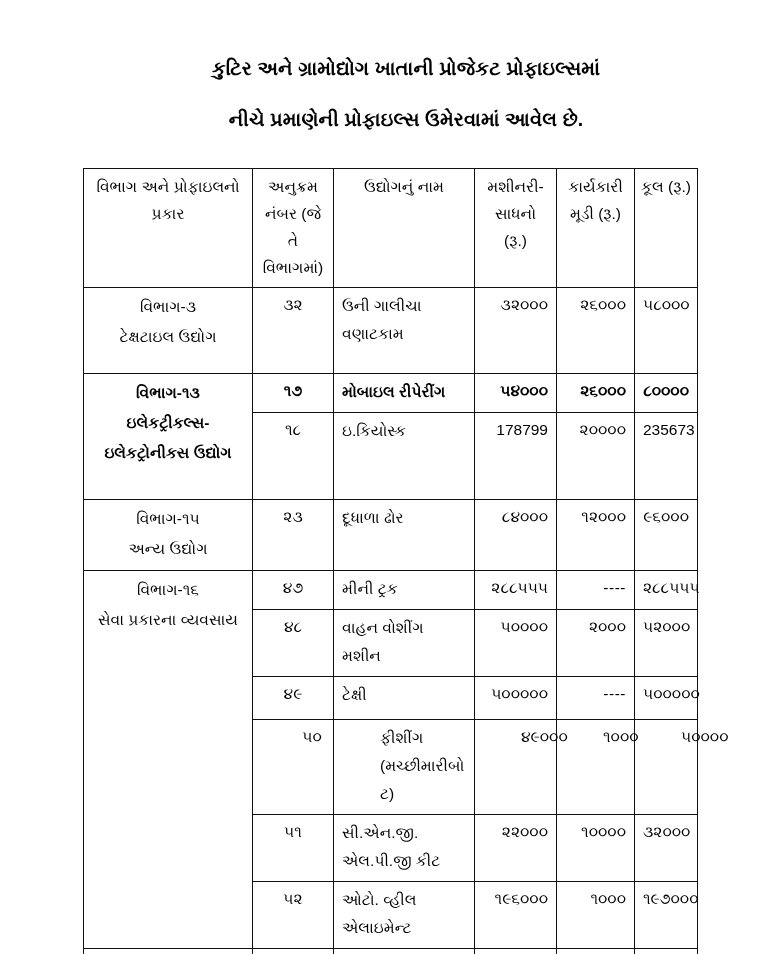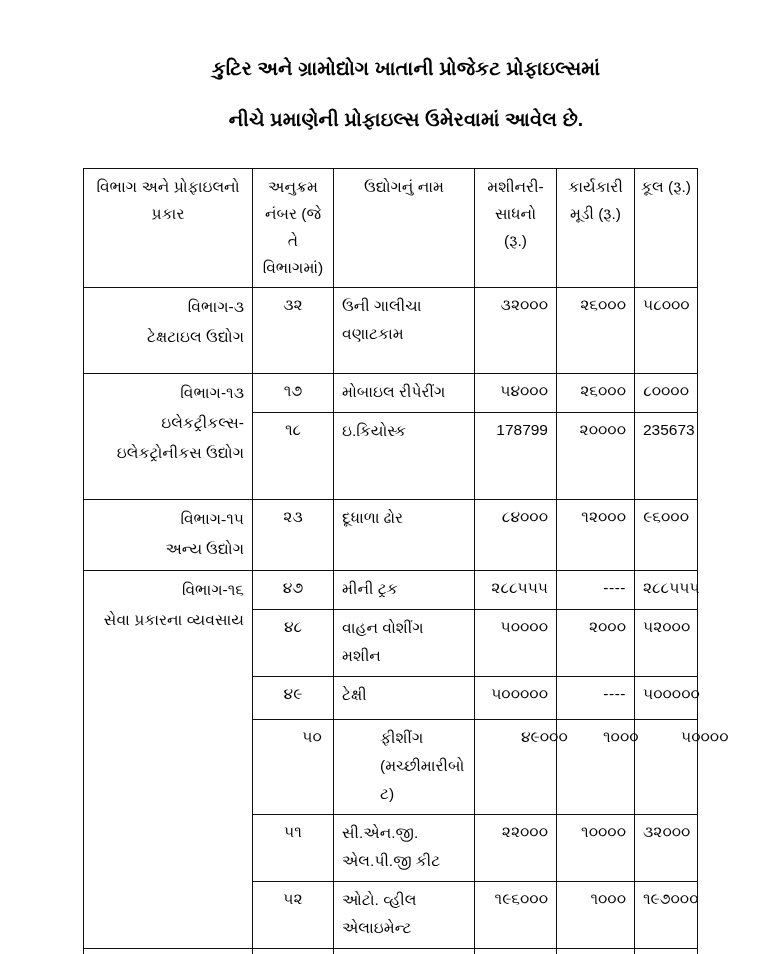--- a/index.html
+++ b/index.html
@@ -94,21 +94,21 @@
     text-align: center;
   }
   thead td.th-total {
     white-space: nowrap;
     padding-left: 5px;
     padding-right: 5px;
   }
 
   
   td.dept {
-    text-align: right;
+    text-align: center;
     line-height: 30px;
     padding-top: 5px;
   }
   td.srno {
     text-align: center;
   }
   td.iname {
     text-align: left;
     line-height: 28px;
   }
@@ -117,23 +117,23 @@
     white-space: nowrap;
     padding-right: 7px;
   }
   td.dash {
     text-align: right;
     white-space: nowrap;
     padding-right: 7px;
     letter-spacing: 0.5px;
   }
   tr.h-r1 td     { height: 75px; }
-  tr.h-r2 td     { height: 28px; }
+  tr.h-r2 td     { height: 28px; font-weight: bold; }
   tr.h-r3 td     { height: 76px; }
-  tr.h-r4 td     { height: 35px; font-family: Liberation Serif, serif; }
+  tr.h-r4 td     { height: 35px; }
   tr.h-r6 td     { height: 27px; }
   tr.h-r7 td     { height: 30px; }
   tr.h-r8 td     { height: 32px; }
   tr.h-r9 td     { height: 50px; padding-left: 46px; }
   tr.h-r10 td    { height: 48px; }
   tr.h-r11 td    { height: 35px; }
   tr.h-blank td  { height: 30px; }
 </style>
 </head>
 <body>

